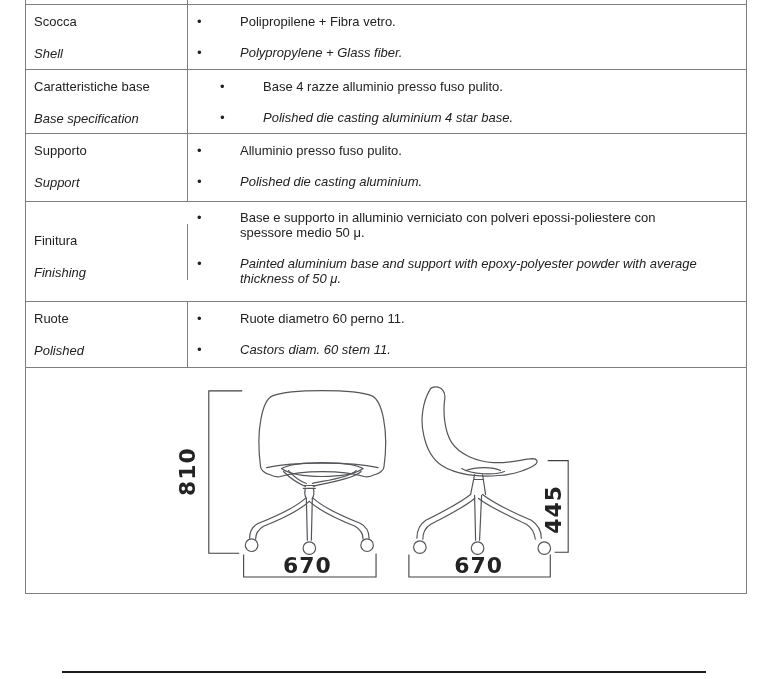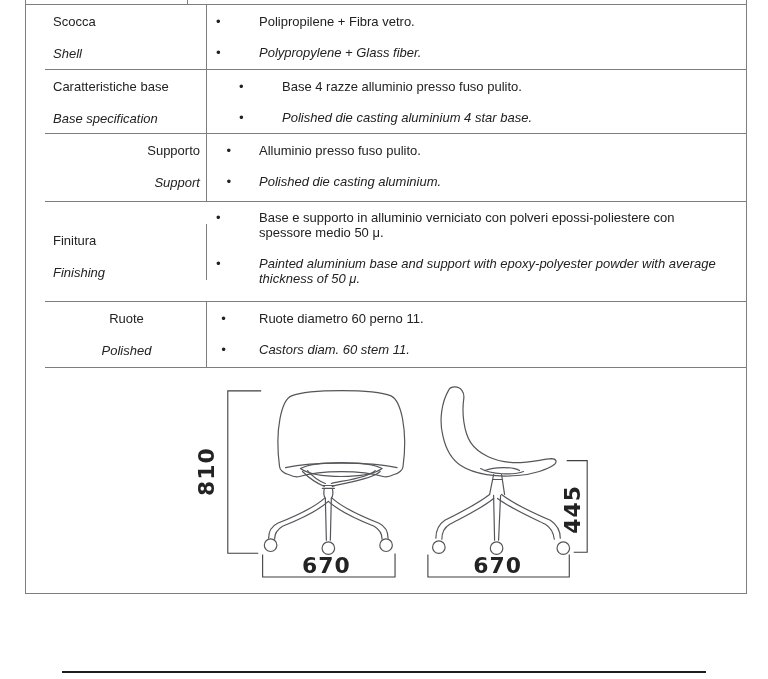--- a/index.html
+++ b/index.html
@@ -4,26 +4,26 @@
 <style>
   html,body { margin:0; padding:0; background:#ffffff; }
   body { width:768px; height:679px; font-family:"Liberation Sans","DejaVu Sans",sans-serif; }
   .page { position:relative; width:768px; height:679px; overflow:hidden; background:#fff; }
 
   
   .stub { position:absolute; top:0; width:1px; height:5px; background:#7e7e7e; }
 
   .spec-table {
     position:absolute; left:25px; top:4px; width:722px;
-    border:1px solid #7e7e7e; box-sizing:border-box; background:#fff;padding-left:19px;
+    border:1px solid #7e7e7e; box-sizing:border-box; background:#fff;
   }
   .row { display:flex; border-bottom:1px solid #7e7e7e; box-sizing:border-box; overflow:hidden; }
   .row.last { border-bottom:none; }
-  .r1 { height:65px; } .r2 { height:64px;gap:23px; } .r3 { height:68px;text-align:right; }
-  .r4 { height:100px;align-items:center; } .r5 { height:66px;text-align:center; } .r-draw { height:225px; }
+  .r1 { height:65px; } .r2 { height:64px;gap:23px; } .r3 { height:68px; }
+  .r4 { height:100px;align-items:center; } .r5 { height:66px; } .r-draw { height:225px; }
 
   .cell-label {
     width:162px; flex:0 0 162px; border-right:1px solid #7e7e7e; box-sizing:border-box;
     padding:9px 6px 0 8px; font-size:13px; line-height:15px; color:#222;
   }
   .cell-label .en { margin-top:17px; font-style:italic; }
 
   .cell-content { flex:1; padding:9px 14px 0 9px; font-size:13px; line-height:15px; color:#222; box-sizing:border-box; }
   .bullet { display:flex; margin-bottom:16px; }
   .bullet .dot { flex:0 0 15px; width:15px; }

